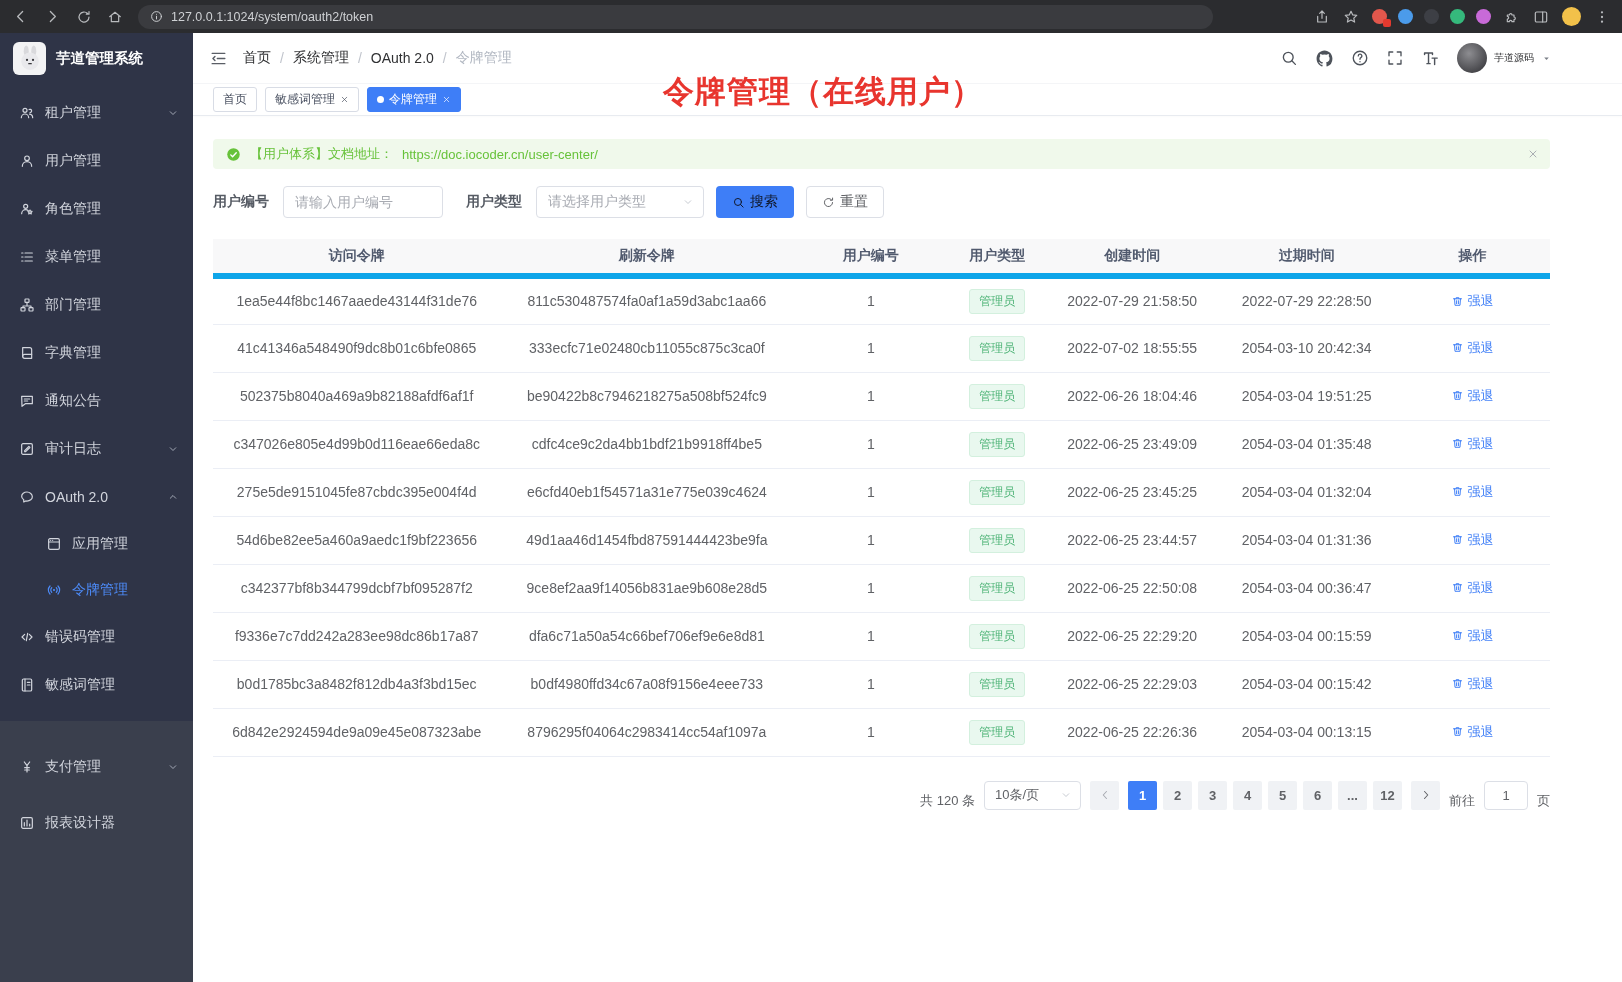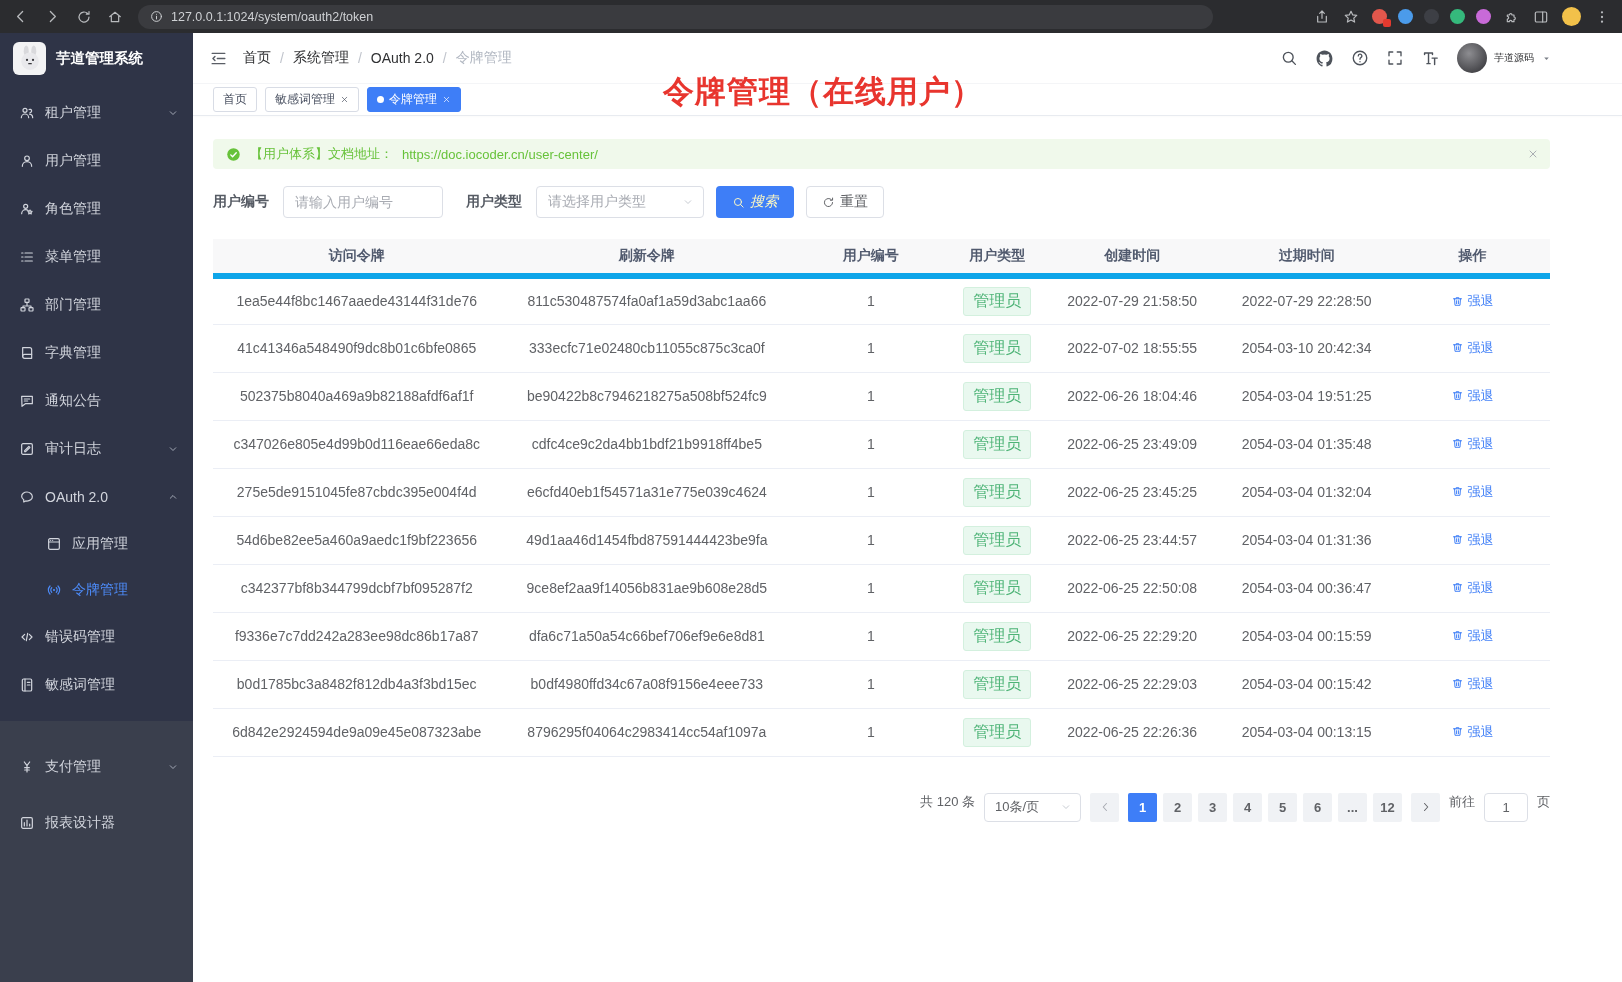--- a/index.html
+++ b/index.html
@@ -73,35 +73,35 @@
 .f-input { width:160px; height:32px; border:1px solid #dcdfe6; border-radius:4px; padding:0 11px; font-size:14px;
   color:#606266; outline:none; font-family:inherit; }
 .f-input::placeholder { color:#a8abb2; }
 .group-gap { width:23px; }
 .btn-gap { width:12px; }
 .f-select { width:168px; height:32px; border:1px solid #dcdfe6; border-radius:4px; padding:0 9px 0 11px;
   display:flex; align-items:center; justify-content:space-between; color:#a8abb2; font-size:14px; cursor:pointer; background:#fff;text-align:right; }
 .f-select .caret { color:#c0c4cc; }
 .btn { height:32px; border-radius:4px; display:inline-flex; align-items:center; gap:5px; padding:0 15px;
   font-size:14px; cursor:pointer; border:1px solid transparent; white-space:nowrap; }
-.btn-primary { background:var(--primary); color:#fef9c3;font-style:italic; }
+.btn-primary { background:var(--primary); color:#0f172a; }
 .btn-plain { background:#fff; border-color:#dcdfe6; color:#606266; }
 
 
 table.grid { width:100%; border-collapse:collapse; margin-top:21px; table-layout:fixed; }
 .grid th { background:#f8f8f9; height:37px; font-size:14px; color:#515a6e; font-weight:bold;
   border-bottom:6px solid #0ea5e9; text-align:center; }
 .grid td { height:48px; text-align:center; font-size:14px; color:#606266; border-bottom:1px solid #ebeef5;
   overflow:hidden; white-space:nowrap; }
-.tag-success { display:inline-block; padding:3px 9px; font-size:16px; border-radius:3px;
+.tag-success { display:inline-block; padding:3px 9px; font-size:12px; border-radius:3px;
   background:#e9f8ef; border:1px solid #d3f0de; color:#4db376; }
 .link-danger { color:var(--primary); display:inline-flex; align-items:center; gap:3px; font-size:13px; cursor:pointer; }
 
 
-.pagi { display:flex; align-items:flex-start; justify-content:flex-end; gap:9px; margin-top:36px; font-size:13px; color:#606266; }
+.pagi { display:flex; align-items:flex-end; justify-content:flex-end; gap:9px; margin-top:24px; font-size:13px; color:#606266; }
 .page-size { width:97px; height:29px; border:1px solid #dcdfe6; border-radius:4px; display:flex; align-items:center;
   justify-content:space-between; padding:0 8px 0 10px; color:#606266; cursor:pointer; background:#fff; }
 .page-size .caret { color:#c0c4cc; }
 .pg-btn { min-width:29px; height:29px; background:#f0f2f5; border-radius:2px; display:inline-flex; align-items:center;
   justify-content:center; font-size:13px; color:#606266; cursor:pointer; padding:0 5px; font-weight:bold; }
 .pg-btn.active { background:var(--primary); color:#fff; }
 .pg-btn.arrow { color:#a8abb2; }
 .pg-pages { display:flex; gap:6px; }
 .goto-input { width:44px; height:29px; border:1px solid #dcdfe6; border-radius:4px; text-align:center; font-size:13px;
   color:#606266; outline:none; font-family:inherit; }

